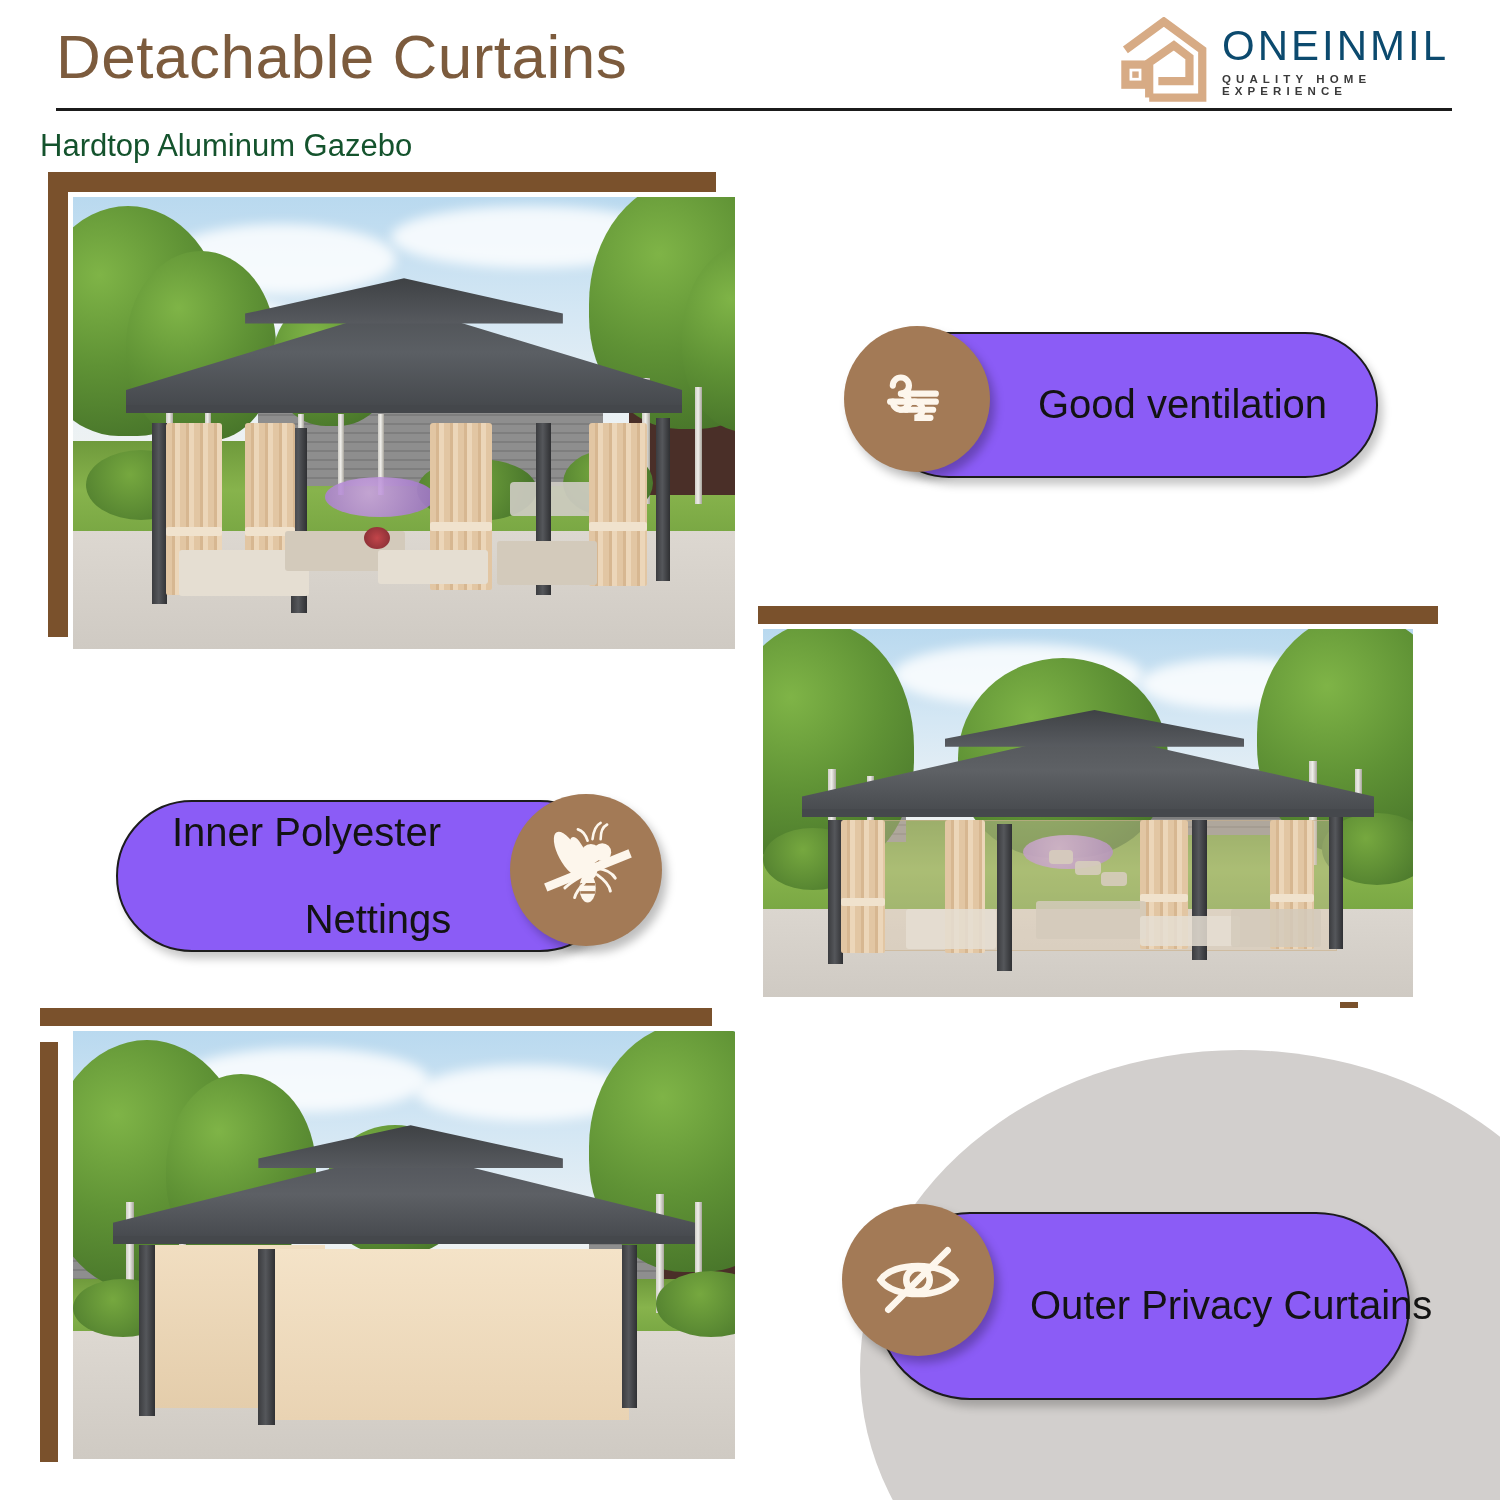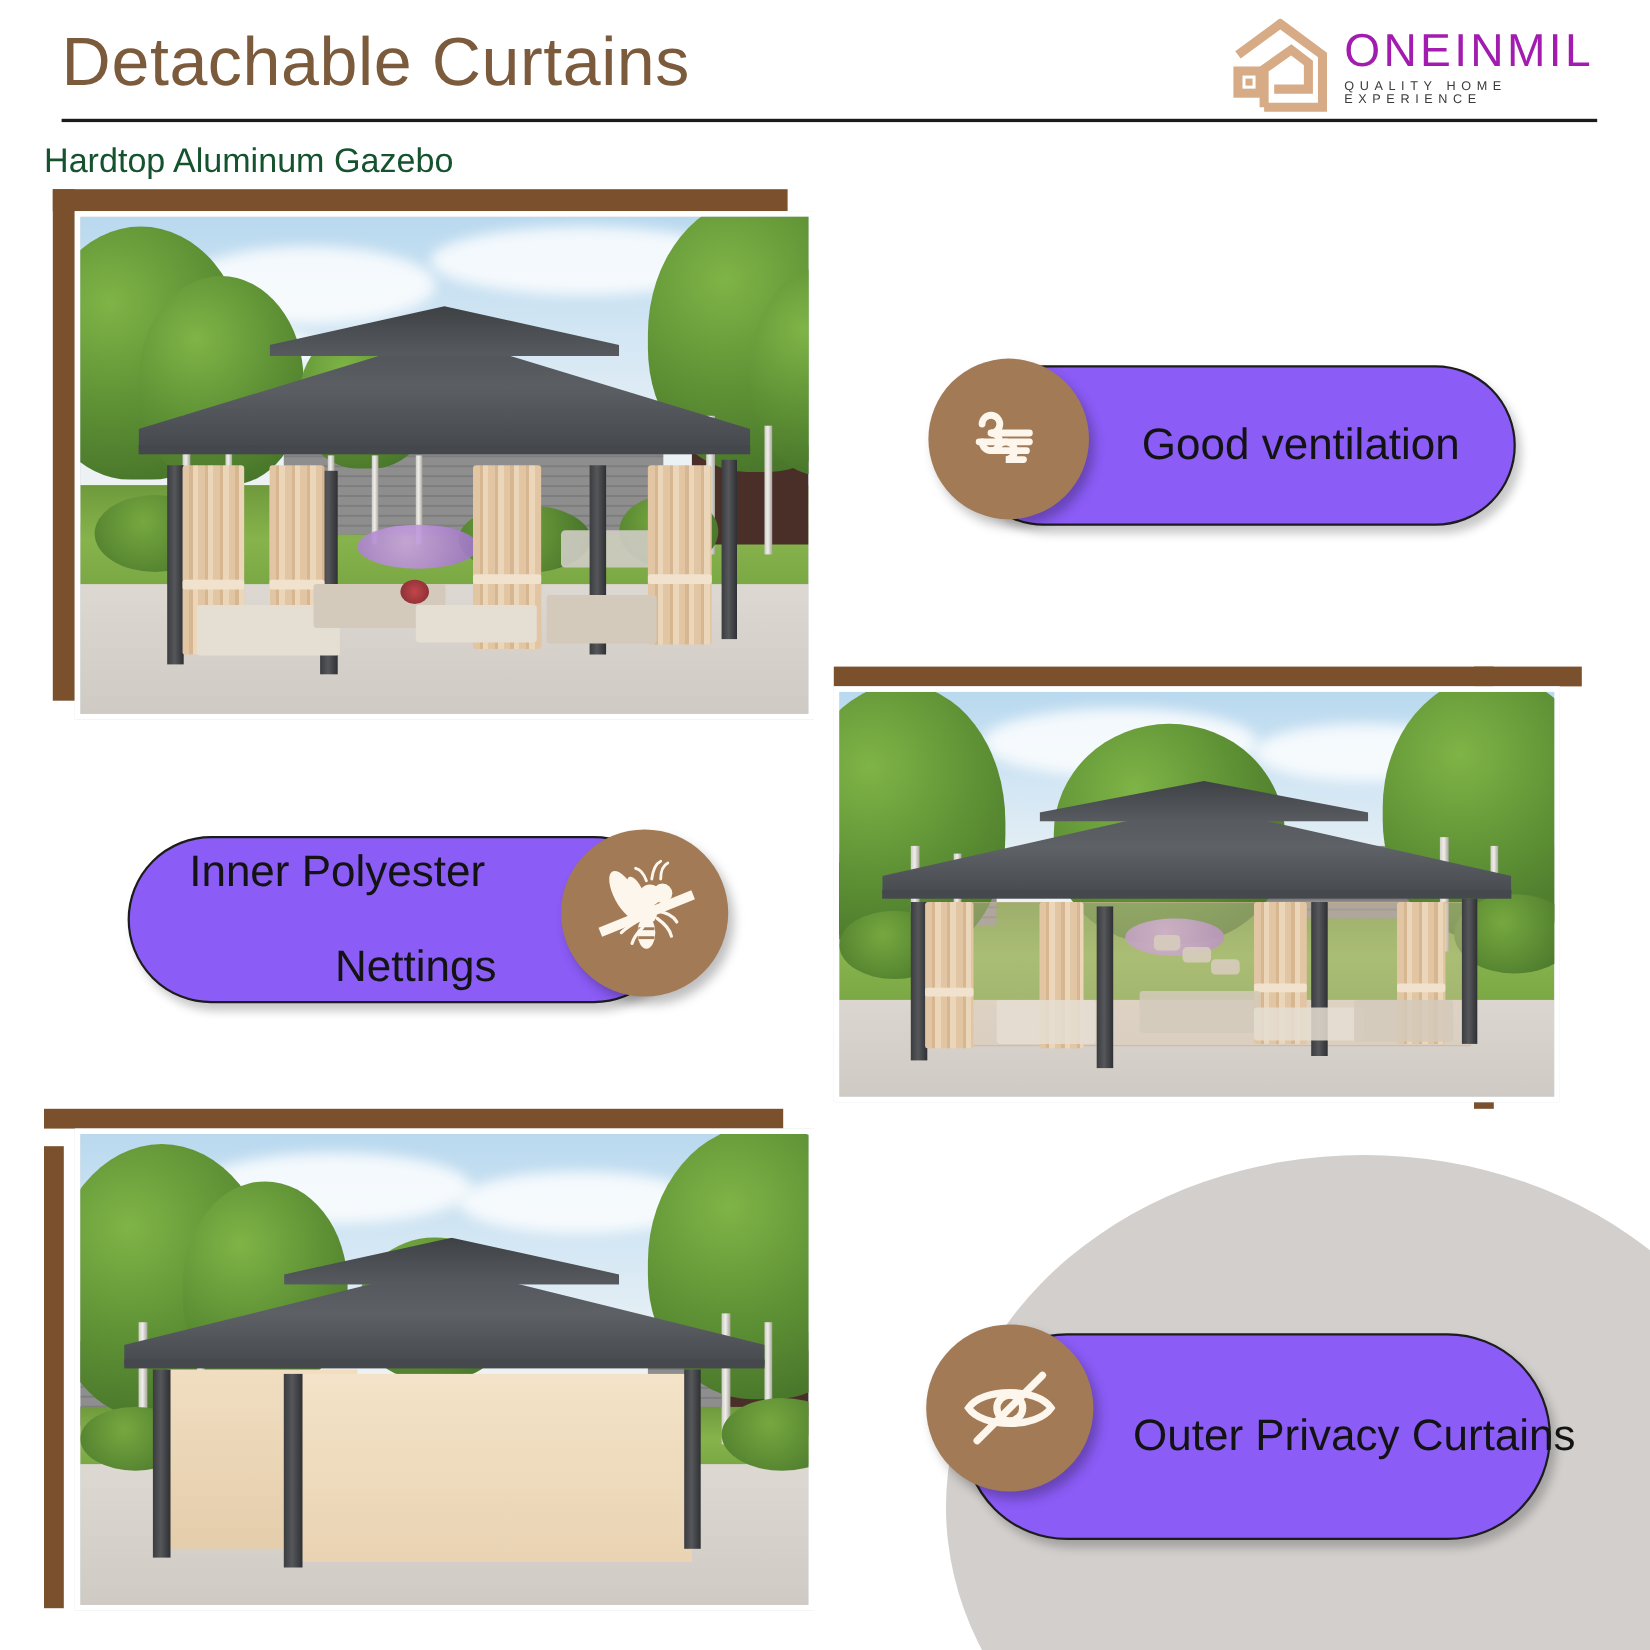--- a/index.html
+++ b/index.html
@@ -34,24 +34,24 @@
   }
   .subtitle{
     position:absolute;left:36px;top:128px;
     font-size:31px;color:#14532d;font-weight:400;white-space:nowrap;
   }
   
   .logo{position:absolute;left:1112px;top:16px;width:345px;height:88px;display:flex;align-items:center;gap:14px;}
   .logo-mark{width:92px;height:86px;flex:0 0 auto;}
   .logo-text{display:flex;flex-direction:column;justify-content:center;padding-top:2px;}
   .logo-name{
-    font-size:42px;letter-spacing:3px;color:#a21caf;line-height:1;font-weight:400;
+    font-size:42px;letter-spacing:3px;color:#0c4a6e;line-height:1;font-weight:400;
   }
   .logo-tag{
-    font-size:11.5px;letter-spacing:5.1px;color:#3a3a3a;margin-top:7px;line-height:1;
+    font-size:11.5px;letter-spacing:5.1px;color:#3a3a3a;margin-top:7px;line-height:1;font-weight:bold;
   }
   
   .photo-card{position:absolute;z-index:3;}
   .frame-bar{position:absolute;background:#7a512c;z-index:1;}
   .photo{
     position:absolute;z-index:2;overflow:hidden;background:#cfd8de;
     border:5px solid #ffffff;box-sizing:border-box;
   }
   .scene{position:absolute;inset:0;overflow:hidden;}
   
@@ -277,21 +277,21 @@
       <div class="tie" style="left:78%;top:72%;width:44px;height:8px;"></div>
 
       <div class="furn" style="left:22%;top:76%;width:90px;height:40px;opacity:.85"></div>
       <div class="furn dark" style="left:42%;top:74%;width:110px;height:38px;opacity:.85"></div>
       <div class="furn" style="left:58%;top:78%;width:100px;height:30px;opacity:.85"></div>
       <div class="furn dark" style="left:72%;top:76%;width:90px;height:38px;opacity:.85"></div>
     </div>
   </div>
 </div>
 
-<div class="badge" style="left:110px;top:748px;width:580px;height:180px;">
+<div class="badge" style="left:110px;top:788px;width:580px;height:180px;">
   <div class="pill" style="left:6px;top:12px;width:500px;height:152px;padding-left:54px;
        flex-direction:column;align-items:flex-start;justify-content:center;">
     <span class="pill-label">Inner Polyester</span>
     <span class="pill-label" style="align-self:center;padding-right:30px;margin-top:44px;">Nettings</span>
   </div>
   <div class="circle" style="left:400px;top:6px;width:152px;height:152px;">
     <svg width="104" height="104" viewBox="0 0 64 64" aria-hidden="true">
       <g fill="#fdf6ec">
 
         <ellipse cx="21" cy="22" rx="6" ry="15" transform="rotate(-28 21 22)"></ellipse>

